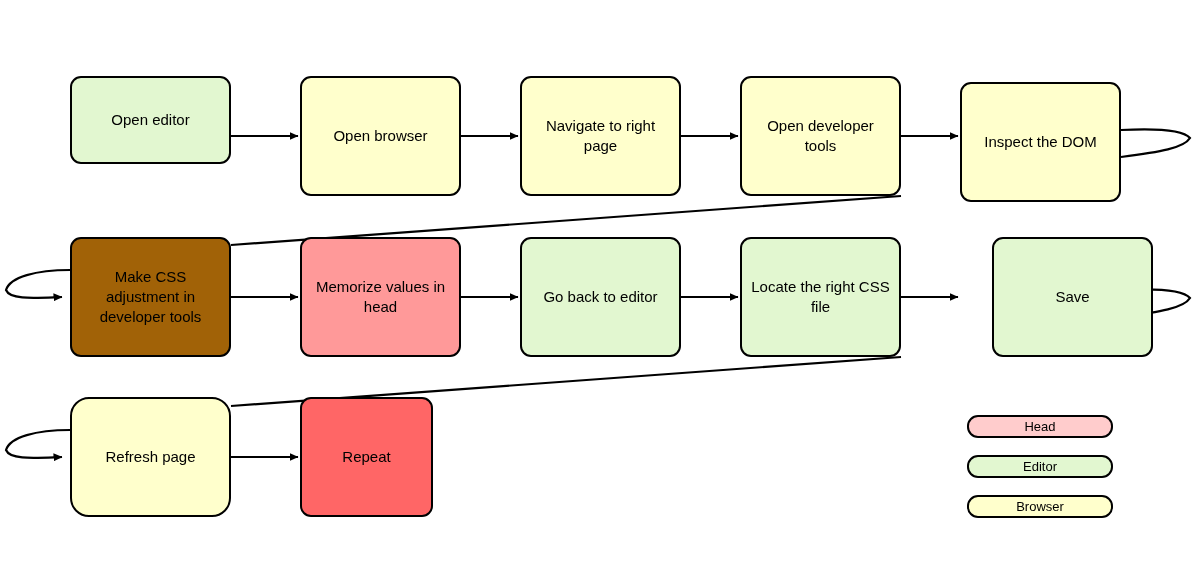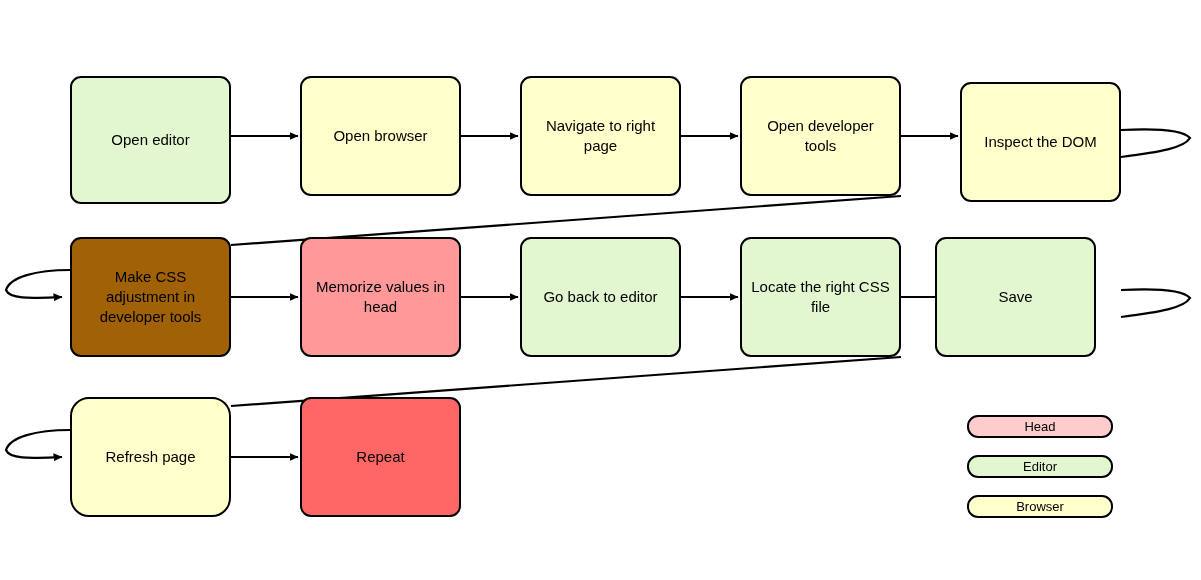--- a/index.html
+++ b/index.html
@@ -79,30 +79,30 @@
 
   <path d="M1121,290 C1160,288 1184,291 1190,298 C1184,308 1160,312 1121,317" fill="none" stroke="#000" stroke-width="2.2"></path>
 
   <line x1="901" y1="357" x2="231" y2="406" stroke="#000" stroke-width="2.2"></line>
 
   <path d="M70,430 C36,430 10,437 6,450 C10,460 34,458 62,457" fill="none" stroke="#000" stroke-width="2.2" marker-end="url(#arrowhead)"></path>
 
   <line x1="231" y1="457" x2="298" y2="457" stroke="#000" stroke-width="2.2" marker-end="url(#arrowhead)"></line>
 </svg>
 
-<div class="node" style="left: 70px; top: 76px; width: 161px; height: 128px; background: rgb(226, 247, 208);">Open editor</div>
+<div class="node" style="left: 70px; top: 76px; width: 161px; height: 88px; background: rgb(226, 247, 208);">Open editor</div>
 <div class="node" style="left: 300px; top: 76px; width: 161px; height: 120px; background: rgb(255, 255, 204);">Open browser</div>
 <div class="node" style="left: 520px; top: 76px; width: 161px; height: 120px; background: rgb(255, 255, 204);">Navigate to right page</div>
 <div class="node" style="left: 740px; top: 76px; width: 161px; height: 120px; background: rgb(255, 255, 204);">Open developer tools</div>
 <div class="node" style="left: 960px; top: 82px; width: 161px; height: 120px; background: rgb(255, 255, 204); text-align: center;">Inspect the DOM</div>
 
 <div class="node" style="left: 70px; top: 237px; width: 161px; height: 120px; background: #a16207;">Make CSS adjustment in developer tools</div>
 <div class="node" style="left: 300px; top: 237px; width: 161px; height: 120px; background: rgb(255, 153, 153);">Memorize values in head</div>
 <div class="node" style="left: 520px; top: 237px; width: 161px; height: 120px; background: rgb(226, 247, 208);">Go back to editor</div>
 <div class="node" style="left: 740px; top: 237px; width: 161px; height: 120px; background: rgb(226, 247, 208);">Locate the right CSS file</div>
-<div class="node" style="left: 935px; top: 237px; width: 161px; height: 120px; background: rgb(226, 247, 208);">Save</div>
+<div class="node" style="left: 992px; top: 237px; width: 161px; height: 120px; background: rgb(226, 247, 208);">Save</div>
 
 <div class="node" style="left: 70px; top: 397px; width: 161px; height: 120px; background: rgb(255, 255, 204); border-radius: 19px;">Refresh page</div>
-<div class="node" style="left: 300px; top: 397px; width: 161px; height: 120px; background: rgb(255, 102, 102);">Repeat</div>
+<div class="node" style="left: 300px; top: 397px; width: 133px; height: 120px; background: rgb(255, 102, 102);">Repeat</div>
 
 <div class="legend-pill" style="left: 967px; top: 415px; width: 146px; height: 23px; background: rgb(255, 204, 204);">Head</div>
 <div class="legend-pill" style="left: 967px; top: 455px; width: 146px; height: 23px; background: rgb(226, 247, 208);">Editor</div>
 <div class="legend-pill" style="left: 967px; top: 495px; width: 146px; height: 23px; background: rgb(255, 255, 204);">Browser</div>
 
 </body></html>

